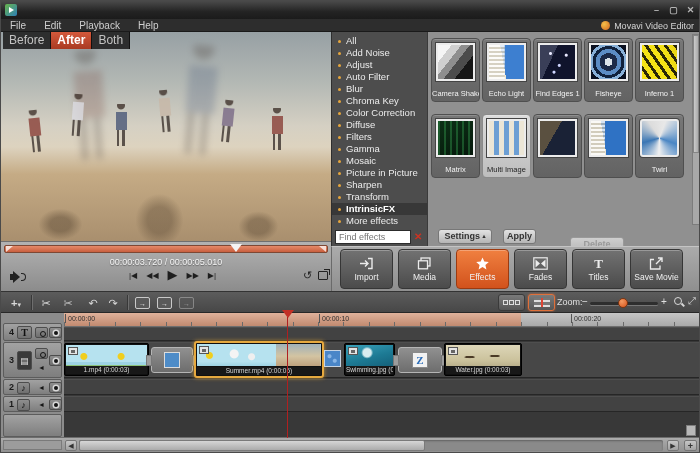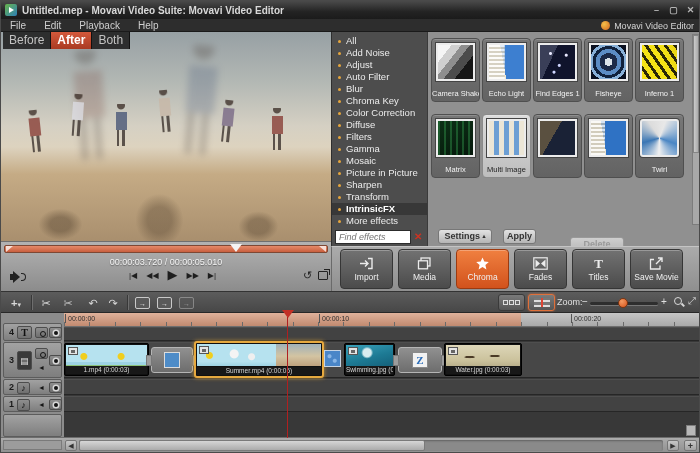--- a/index.html
+++ b/index.html
@@ -51,21 +51,21 @@
   
   .cats { position:absolute; left:330px; top:31px; width:96px; height:214px; background:#4d4d4d;
     border-left:1px solid #2e2e2e; display:flex; flex-direction:column; }
   .catlist { flex:1; padding-top:3px; }
   .cat { height:12px; line-height:12px; font-size:9.5px; color:#ececec; padding-left:6px;
     white-space:nowrap; display:flex; align-items:center; }
   .cat .dot { width:3px; height:3px; border-radius:50%; background:#e6a63c; margin-right:5px; flex:none; }
   .cat.sel { background:#383838; color:#ffffff; font-weight:bold; }
   .searchrow { height:20px; display:flex; align-items:center; padding:0 3px; gap:3px; }
   .searchbox { width:76px; height:14px; border:1px solid #2c2c2c; background:#fff; font-size:9px;
-    font-style:italic; color:#7a7a7a; padding:0 3px; font-family:"Liberation Sans",sans-serif; }
+    color:#7a7a7a; padding:0 3px; font-family:"Liberation Sans",sans-serif; }
   .clearx { color:#cc3322; font-size:10px; font-weight:bold; line-height:14px; }
 
   
   .fxpanel { position:absolute; left:426px; top:31px; width:274px; height:214px; background:#909090;
     border-left:1px solid #3a3a3a; }
   .fxscroll { position:absolute; right:1px; top:2px; width:8px; height:191px; background:#a8a8a8;
     border:1px solid #7c7c7c; }
   .fxscroll .th { position:absolute; left:0; right:0; top:0; height:118px;
     background:linear-gradient(90deg,#cacaca,#ababab); border:1px solid #858585; }
   .tile { position:absolute; width:49px; height:64px; background:linear-gradient(#777,#636363);
@@ -285,21 +285,20 @@
   .vbit { position:absolute; right:3px; top:424px; width:10px; height:11px; background:#b8b8b8;
     border:1px solid #7e7e7e; z-index:31; }
 </style>
 </head>
 <body>
 
 <div id="app">
 
   <div class="titlebar">
     <span class="appicon"></span>
-    <span>Untitled.mep - Movavi Video Suite: Movavi Video Editor</span>
     <span class="winbtns">
       <span class="winbtn">–</span>
       <span class="winbtn">▢</span>
       <span class="winbtn">✕</span>
     </span>
   </div>
 
   <div class="menubar">
     <span class="menuitem">File</span>
     <span class="menuitem">Edit</span>
@@ -496,21 +495,21 @@
       <svg width="15" height="13">
           <rect x="4" y="1" width="9" height="8" fill="none" stroke="#ececec" stroke-width="1.3"></rect>
           <rect x="1.5" y="3.8" width="9" height="8" fill="#5a5a5a" stroke="#ececec" stroke-width="1.3"></rect>
         </svg>
       <span class="lb">Media</span>
     </div>
     <div class="navbtn active">
       <svg width="15" height="13">
           <path d="M7.5 0.5 L9.3 4.6 L13.8 5 L10.4 8 L11.4 12.4 L7.5 10 L3.6 12.4 L4.6 8 L1.2 5 L5.7 4.6 Z" fill="#ffffff"></path>
         </svg>
-      <span class="lb">Chroma</span>
+      <span class="lb">Effects</span>
     </div>
     <div class="navbtn">
       <svg width="15" height="13">
           <rect x="0.8" y="0.8" width="13.4" height="11.4" fill="none" stroke="#ececec" stroke-width="1.2"></rect>
           <path d="M2.5 2.5 L7 6.5 L2.5 10.5 Z" fill="#ececec"></path>
           <path d="M12.5 2.5 L8 6.5 L12.5 10.5 Z" fill="#ececec"></path>
         </svg>
       <span class="lb">Fades</span>
     </div>
     <div class="navbtn">

